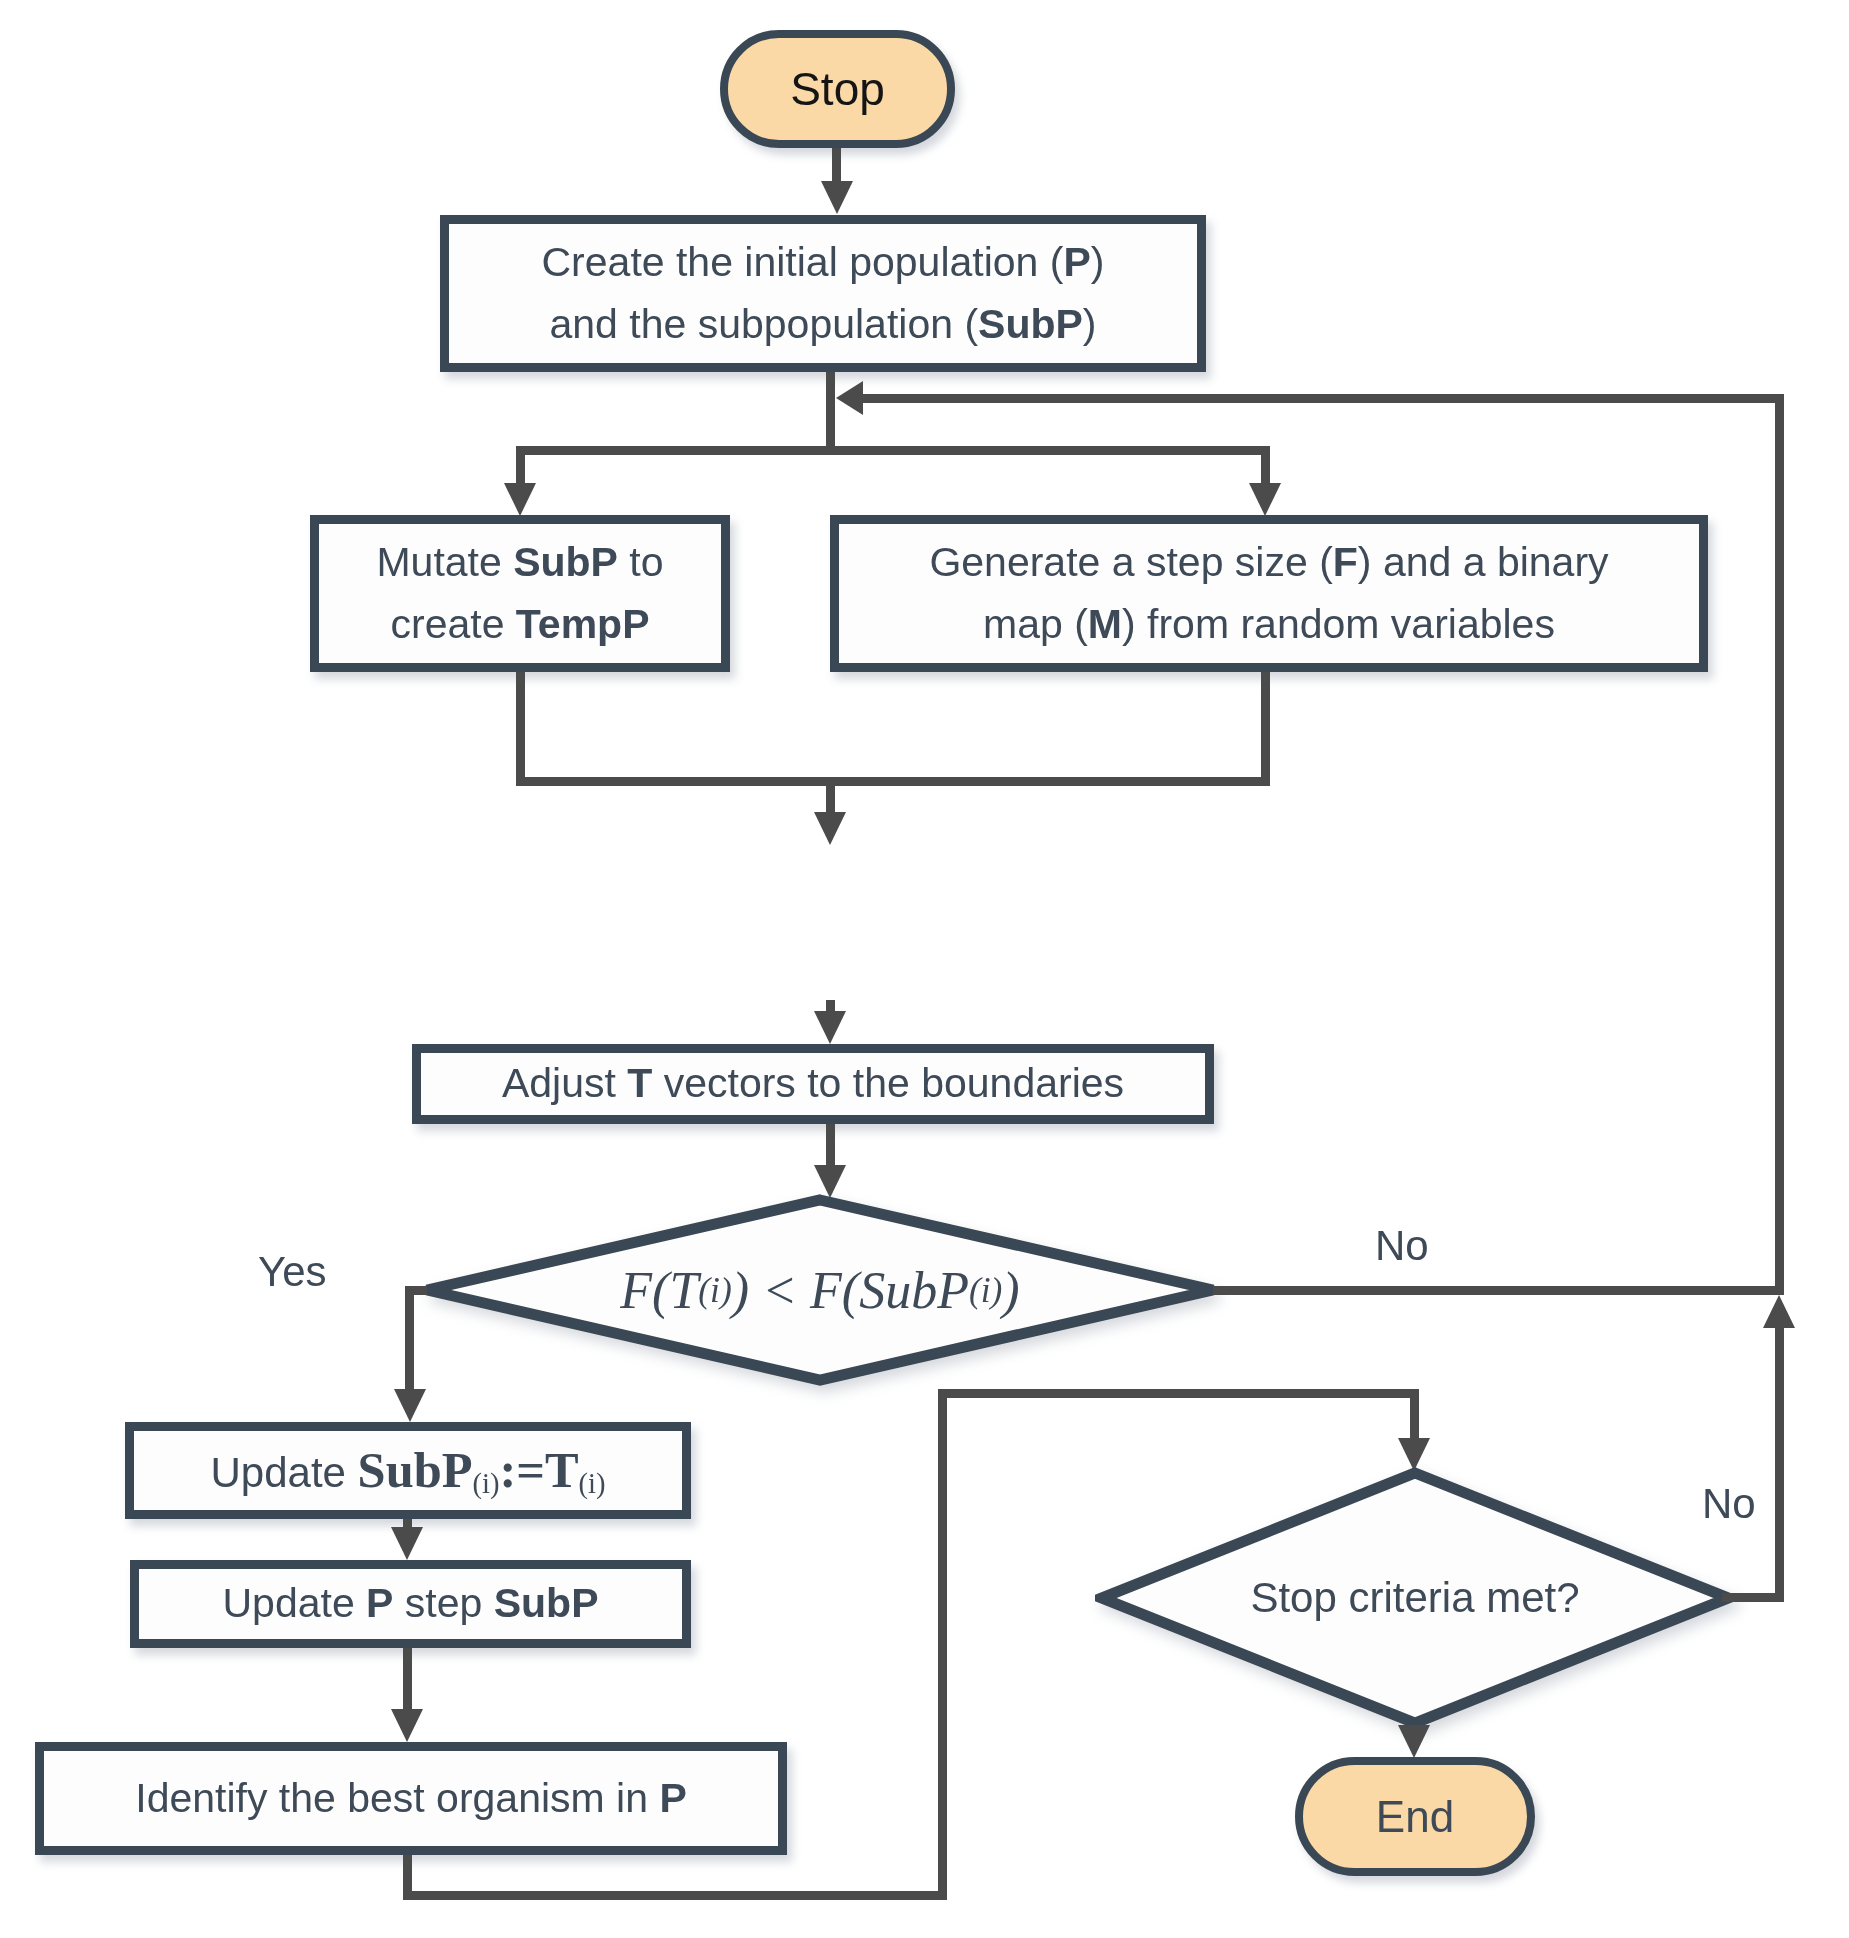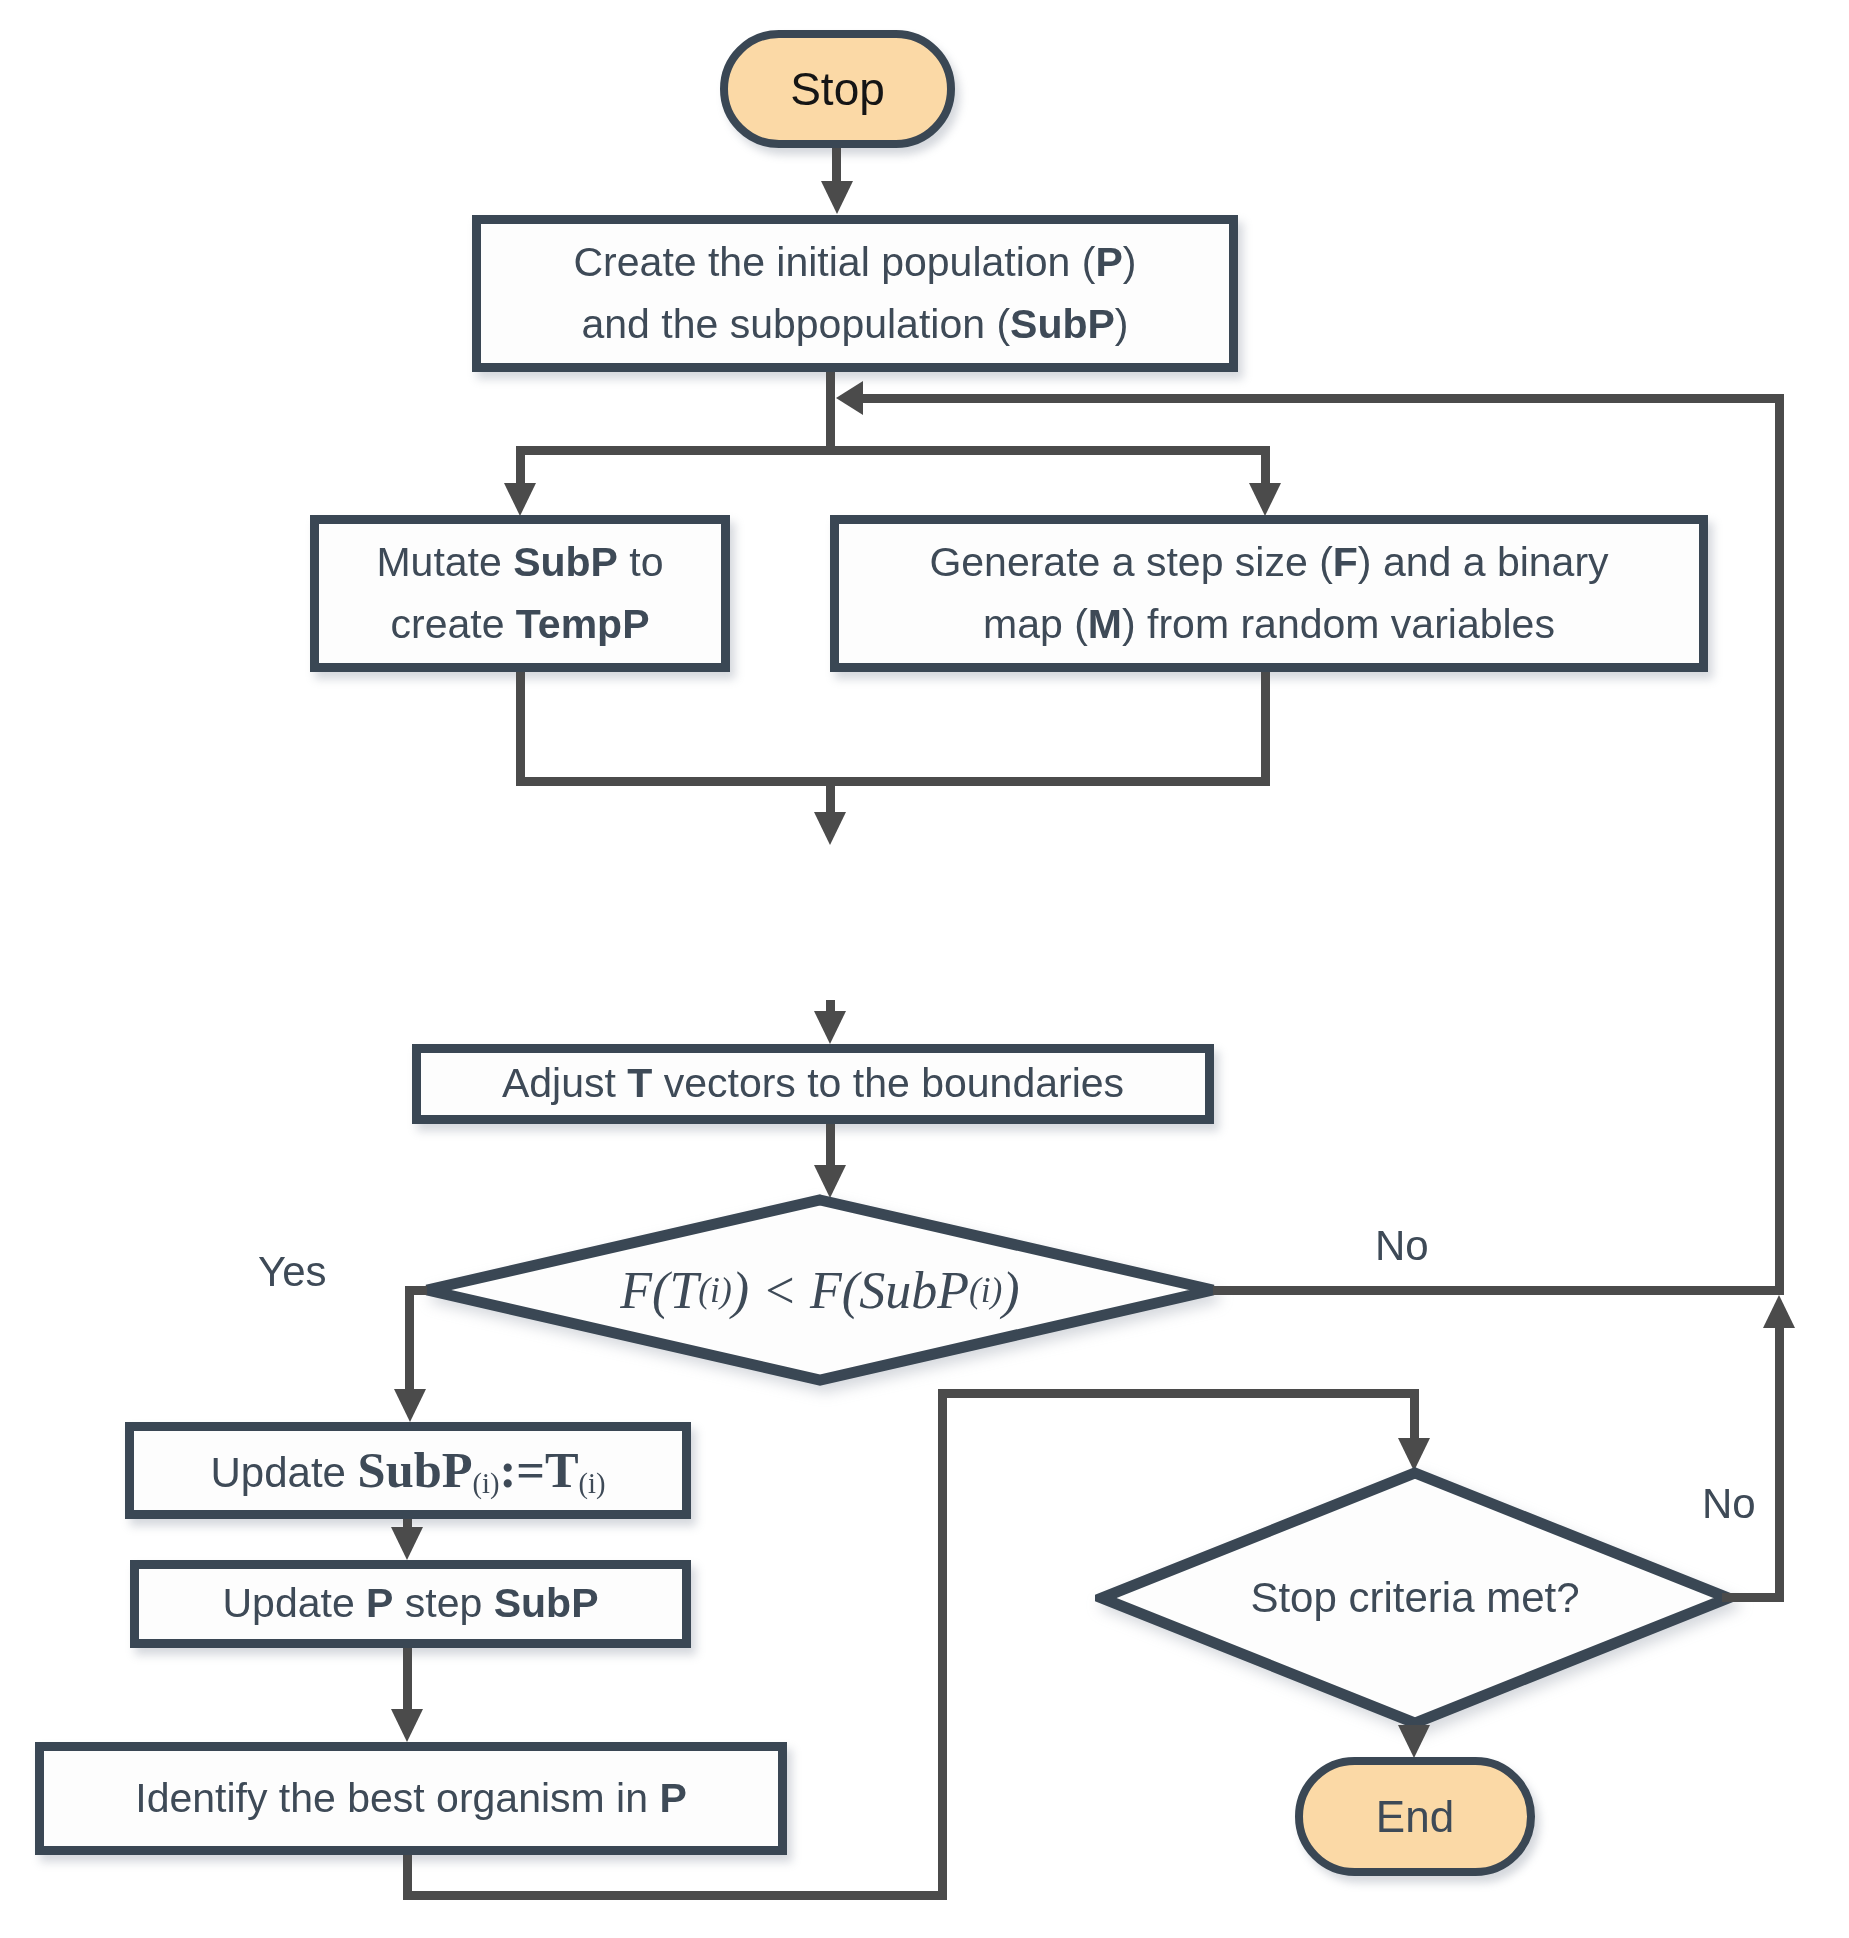--- a/index.html
+++ b/index.html
@@ -55,21 +55,21 @@
 
 <div id="canvas">
 
   <div class="pill" style="left:720px;top:30px;width:235px;height:118px;">
     <span>Stop</span>
   </div>
 
   <div class="vline" style="left:832px;top:148px;width:9px;height:36px;"></div>
   <div class="ah down" style="left:821px;top:181px;"></div>
 
-  <div class="pbox" style="left:440px;top:215px;width:766px;height:157px;margin-left:32px;">
+  <div class="pbox" style="left:440px;top:215px;width:766px;height:157px;">
     <div><span>Create the initial population (</span><span class="b">P</span><span>)</span><br><span>and the subpopulation (</span><span class="b">SubP</span><span>)</span></div>
   </div>
 
   <div class="vline" style="left:826px;top:372px;width:9px;height:83px;"></div>
 
   <div class="hline" style="left:862px;top:394px;width:922px;height:9px;"></div>
   <div class="ah left" style="left:836px;top:381px;"></div>
 
   <div class="hline" style="left:516px;top:446px;width:754px;height:9px;"></div>
   <div class="vline" style="left:516px;top:446px;width:9px;height:40px;"></div>

